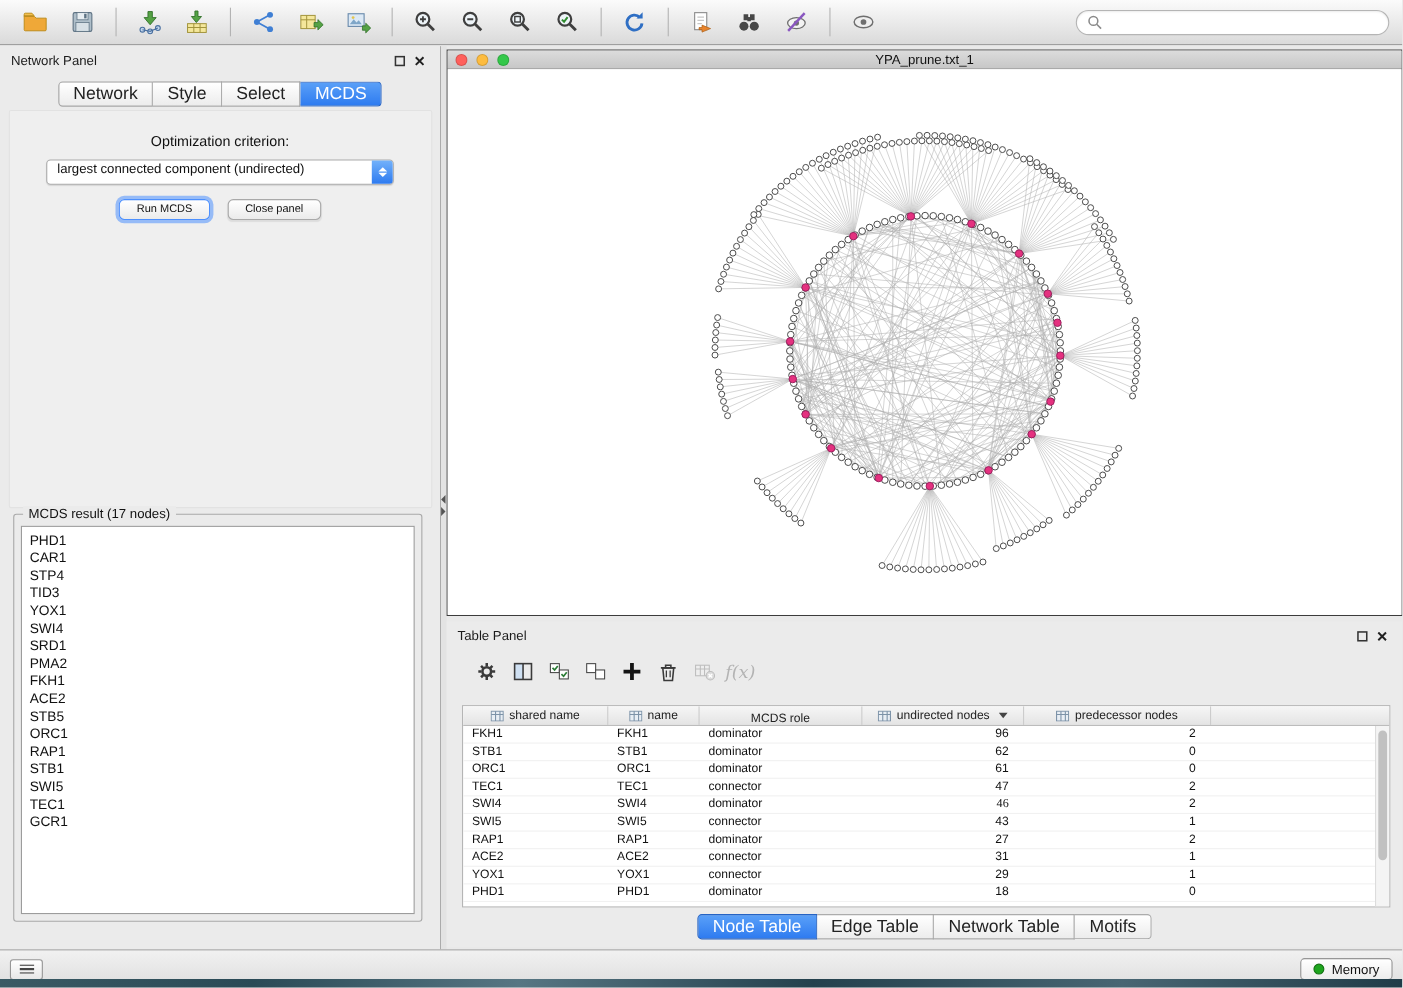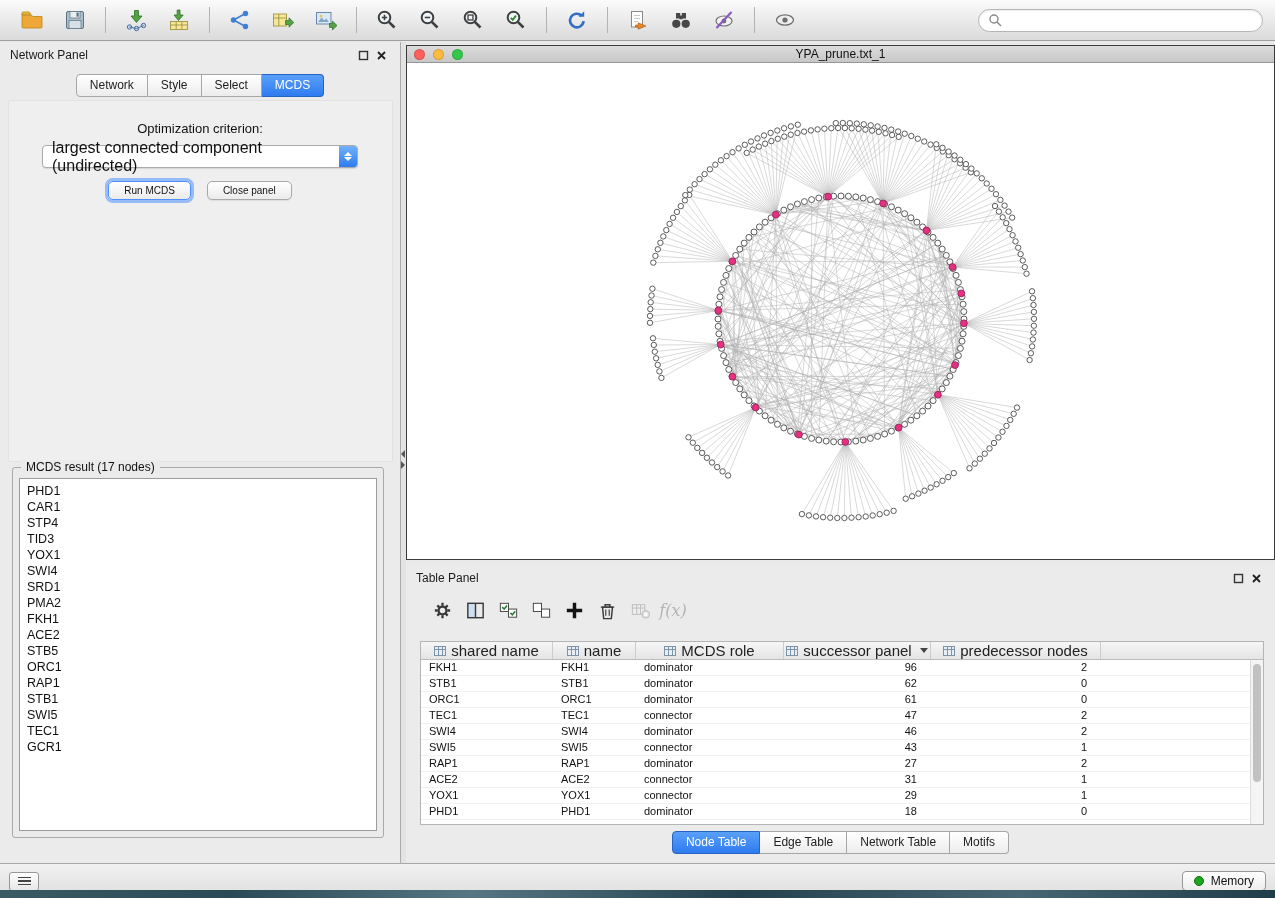--- a/index.html
+++ b/index.html
@@ -20,30 +20,30 @@
 
   
   .control-panel { position:absolute; left:0; top:42px; width:401px; height:821px;
     background:#ebebeb; border-right:1px solid #ababab; }
   .panel-header { height:26px; display:flex; align-items:center; padding:0 10px; font-size:12px; color:#1c1c1c; }
   .panel-header .spacer { flex:1; }
   .hdr-btn { width:18px; height:18px; display:flex; align-items:center; justify-content:center; }
   .cp-inner { position:absolute; left:8px; top:58px; width:385px; height:362px; background:#efefef; border:1px solid #e2e2e2; border-radius:2px; }
 
   .seg-tabs { display:flex; justify-content:center; margin-top:6px; position:relative; z-index:2; }
-  .seg { padding:3px 13px; font-size:12px; color:#222; background:linear-gradient(#ffffff,#ececec);
+  .seg { padding:3px 13px; font-size:16px; color:#222; background:linear-gradient(#ffffff,#ececec);
     border:1px solid #a6a6a6; border-left:none; cursor:default; line-height:15px; }
   .seg:first-child { border-left:1px solid #a6a6a6; border-radius:4px 0 0 4px; }
   .seg:last-child { border-radius:0 4px 4px 0; }
   .seg.selected { background:linear-gradient(#5aa0f8,#2e7bf0); color:#fff; border-color:#2563c4; }
 
   .opt-label { position:relative; z-index:2; text-align:center; margin-top:24px; font-size:13px; color:#111; }
   .dropdown { position:relative; z-index:2; width:316px; height:23px; margin:9px auto 0; background:#fff;
-    border:1px solid #ababab; border-radius:4px; display:flex; align-items:center;
-    font-size:16px; color:#111; padding-left:9px; box-shadow:0 1px 1px rgba(0,0,0,.1); }
+    border:1px solid #ababab; border-radius:4px; display:flex; align-items:flex-start;
+    font-size:12px; color:#111; padding-left:9px; box-shadow:0 1px 1px rgba(0,0,0,.1); }
   .dropdown .stepper { margin-left:auto; width:19px; height:21px; border-radius:0 3px 3px 0;
     background:linear-gradient(#72b1fa,#2e7bf0); display:flex; flex-direction:column;
     align-items:center; justify-content:center; gap:1px; }
   .stepper .up { width:0; height:0; border-left:4px solid transparent; border-right:4px solid transparent; border-bottom:4px solid #fff; }
   .stepper .down { width:0; height:0; border-left:4px solid transparent; border-right:4px solid transparent; border-top:4px solid #fff; }
 
   .btn-row { position:relative; z-index:2; display:flex; justify-content:center; gap:16px; margin-top:13px; }
   .mac-btn { padding:3px 15px; font-size:10px; color:#111; background:linear-gradient(#ffffff,#ebebeb);
     border:1px solid #a9a9a9; border-radius:5px; box-shadow:0 1px 1px rgba(0,0,0,.08); }
   .mac-btn.focused { box-shadow:0 0 0 3px rgba(77,144,254,.55); border-color:#4d90fe; }
@@ -71,21 +71,21 @@
   .net-title { position:absolute; left:0; right:0; text-align:center; font-size:12px; color:#111; pointer-events:none; }
   .net-canvas { position:absolute; left:0; top:17px; width:867px; height:496px; background:#fff; }
 
   
   .table-panel { position:absolute; left:406px; top:565px; width:869px; height:296px; background:#ebebeb; }
   .tp-toolbar { height:38px; display:flex; align-items:center; padding:0 22px; gap:5px; }
   .tp-btn { width:28px; height:28px; display:flex; align-items:center; justify-content:center; }
   .fx-label { font-family:"DejaVu Serif", serif; font-style:italic; font-size:16px; color:#b3b3b3; }
   .table-area { position:absolute; left:14px; right:11px; top:76px; bottom:36px; background:#fff; border:1px solid #b5b5b5; overflow:hidden; }
   .thead { display:flex; height:18px; background:linear-gradient(#f6f6f6,#e4e4e4); border-bottom:1px solid #bcbcbc; }
-  .th { display:flex; align-items:center; justify-content:center; gap:5px; font-size:15px; color:#222;
+  .th { display:flex; align-items:center; justify-content:center; gap:5px; font-size:11px; color:#222;
     border-right:1px solid #cccccc; overflow:hidden; white-space:nowrap; flex:none; }
   .th.th-fill { flex:1; border-right:none; }
   .th-caret { width:0; height:0; border-left:4px solid transparent; border-right:4px solid transparent; border-top:5px solid #444; margin-left:3px; }
   .tbody { position:absolute; left:0; right:13px; top:18px; bottom:0; overflow:hidden; }
   .tr { display:flex; height:16px; border-bottom:1px solid #f1f1f1; }
   .td { font-size:11px; line-height:15px; color:#111; padding-left:8px; overflow:hidden; white-space:nowrap; flex:none; }
   .td.num { text-align:right; padding-right:14px; padding-left:0; }
   .vscroll { position:absolute; right:0; top:18px; bottom:0; width:13px; background:#f4f4f4; border-left:1px solid #dcdcdc; }
   .vthumb { position:absolute; left:2px; top:4px; width:8px; height:118px; background:#c1c1c1; border-radius:4px; }
   .tp-tabs { position:absolute; left:0; right:0; bottom:7px; display:flex; justify-content:center; }
@@ -690,33 +690,33 @@
             </svg>
             <span>shared name</span>
           </div>
           <div class="th" style="width: 83px;">
             <svg width="12" height="10" viewBox="0 0 12 10">
               <rect x="0.5" y="0.5" width="11" height="9" fill="#e8eef4" stroke="#7d93a8"></rect>
               <path d="M0.5 3.5h11M4.5 0.5v9M8.5 0.5v9" stroke="#7d93a8" fill="none"></path>
             </svg>
             <span>name</span>
           </div>
-          <div class="th" style="width: 148px;">
+          <div class="th" style="width: 148px; flex-direction: column;">
             <svg width="12" height="10" viewBox="0 0 12 10">
               <rect x="0.5" y="0.5" width="11" height="9" fill="#e8eef4" stroke="#7d93a8"></rect>
               <path d="M0.5 3.5h11M4.5 0.5v9M8.5 0.5v9" stroke="#7d93a8" fill="none"></path>
             </svg>
             <span>MCDS role</span>
           </div>
           <div class="th" style="width: 147px;">
             <svg width="12" height="10" viewBox="0 0 12 10">
               <rect x="0.5" y="0.5" width="11" height="9" fill="#e8eef4" stroke="#7d93a8"></rect>
               <path d="M0.5 3.5h11M4.5 0.5v9M8.5 0.5v9" stroke="#7d93a8" fill="none"></path>
             </svg>
-            <span>successor panel</span>
+            <span>undirected nodes</span>
             <span class="th-caret"></span>
           </div>
           <div class="th" style="width: 170px;">
             <svg width="12" height="10" viewBox="0 0 12 10">
               <rect x="0.5" y="0.5" width="11" height="9" fill="#e8eef4" stroke="#7d93a8"></rect>
               <path d="M0.5 3.5h11M4.5 0.5v9M8.5 0.5v9" stroke="#7d93a8" fill="none"></path>
             </svg>
             <span>predecessor nodes</span>
           </div>
           <div class="th th-fill"></div>
@@ -747,21 +747,21 @@
             <div class="td" style="width: 132px;">TEC1</div>
             <div class="td" style="width: 83px;">TEC1</div>
             <div class="td" style="width: 148px;">connector</div>
             <div class="td num" style="width: 147px;">47</div>
             <div class="td num" style="width: 170px;">2</div>
           </div>
           <div class="tr">
             <div class="td" style="width: 132px;">SWI4</div>
             <div class="td" style="width: 83px;">SWI4</div>
             <div class="td" style="width: 148px;">dominator</div>
-            <div class="td num" style="width: 147px;">46</div>
+            <div class="td num" style="width: 147px; font-family: Liberation Serif, serif;">46</div>
             <div class="td num" style="width: 170px;">2</div>
           </div>
           <div class="tr">
             <div class="td" style="width: 132px;">SWI5</div>
             <div class="td" style="width: 83px;">SWI5</div>
             <div class="td" style="width: 148px;">connector</div>
             <div class="td num" style="width: 147px;">43</div>
             <div class="td num" style="width: 170px;">1</div>
           </div>
           <div class="tr">

